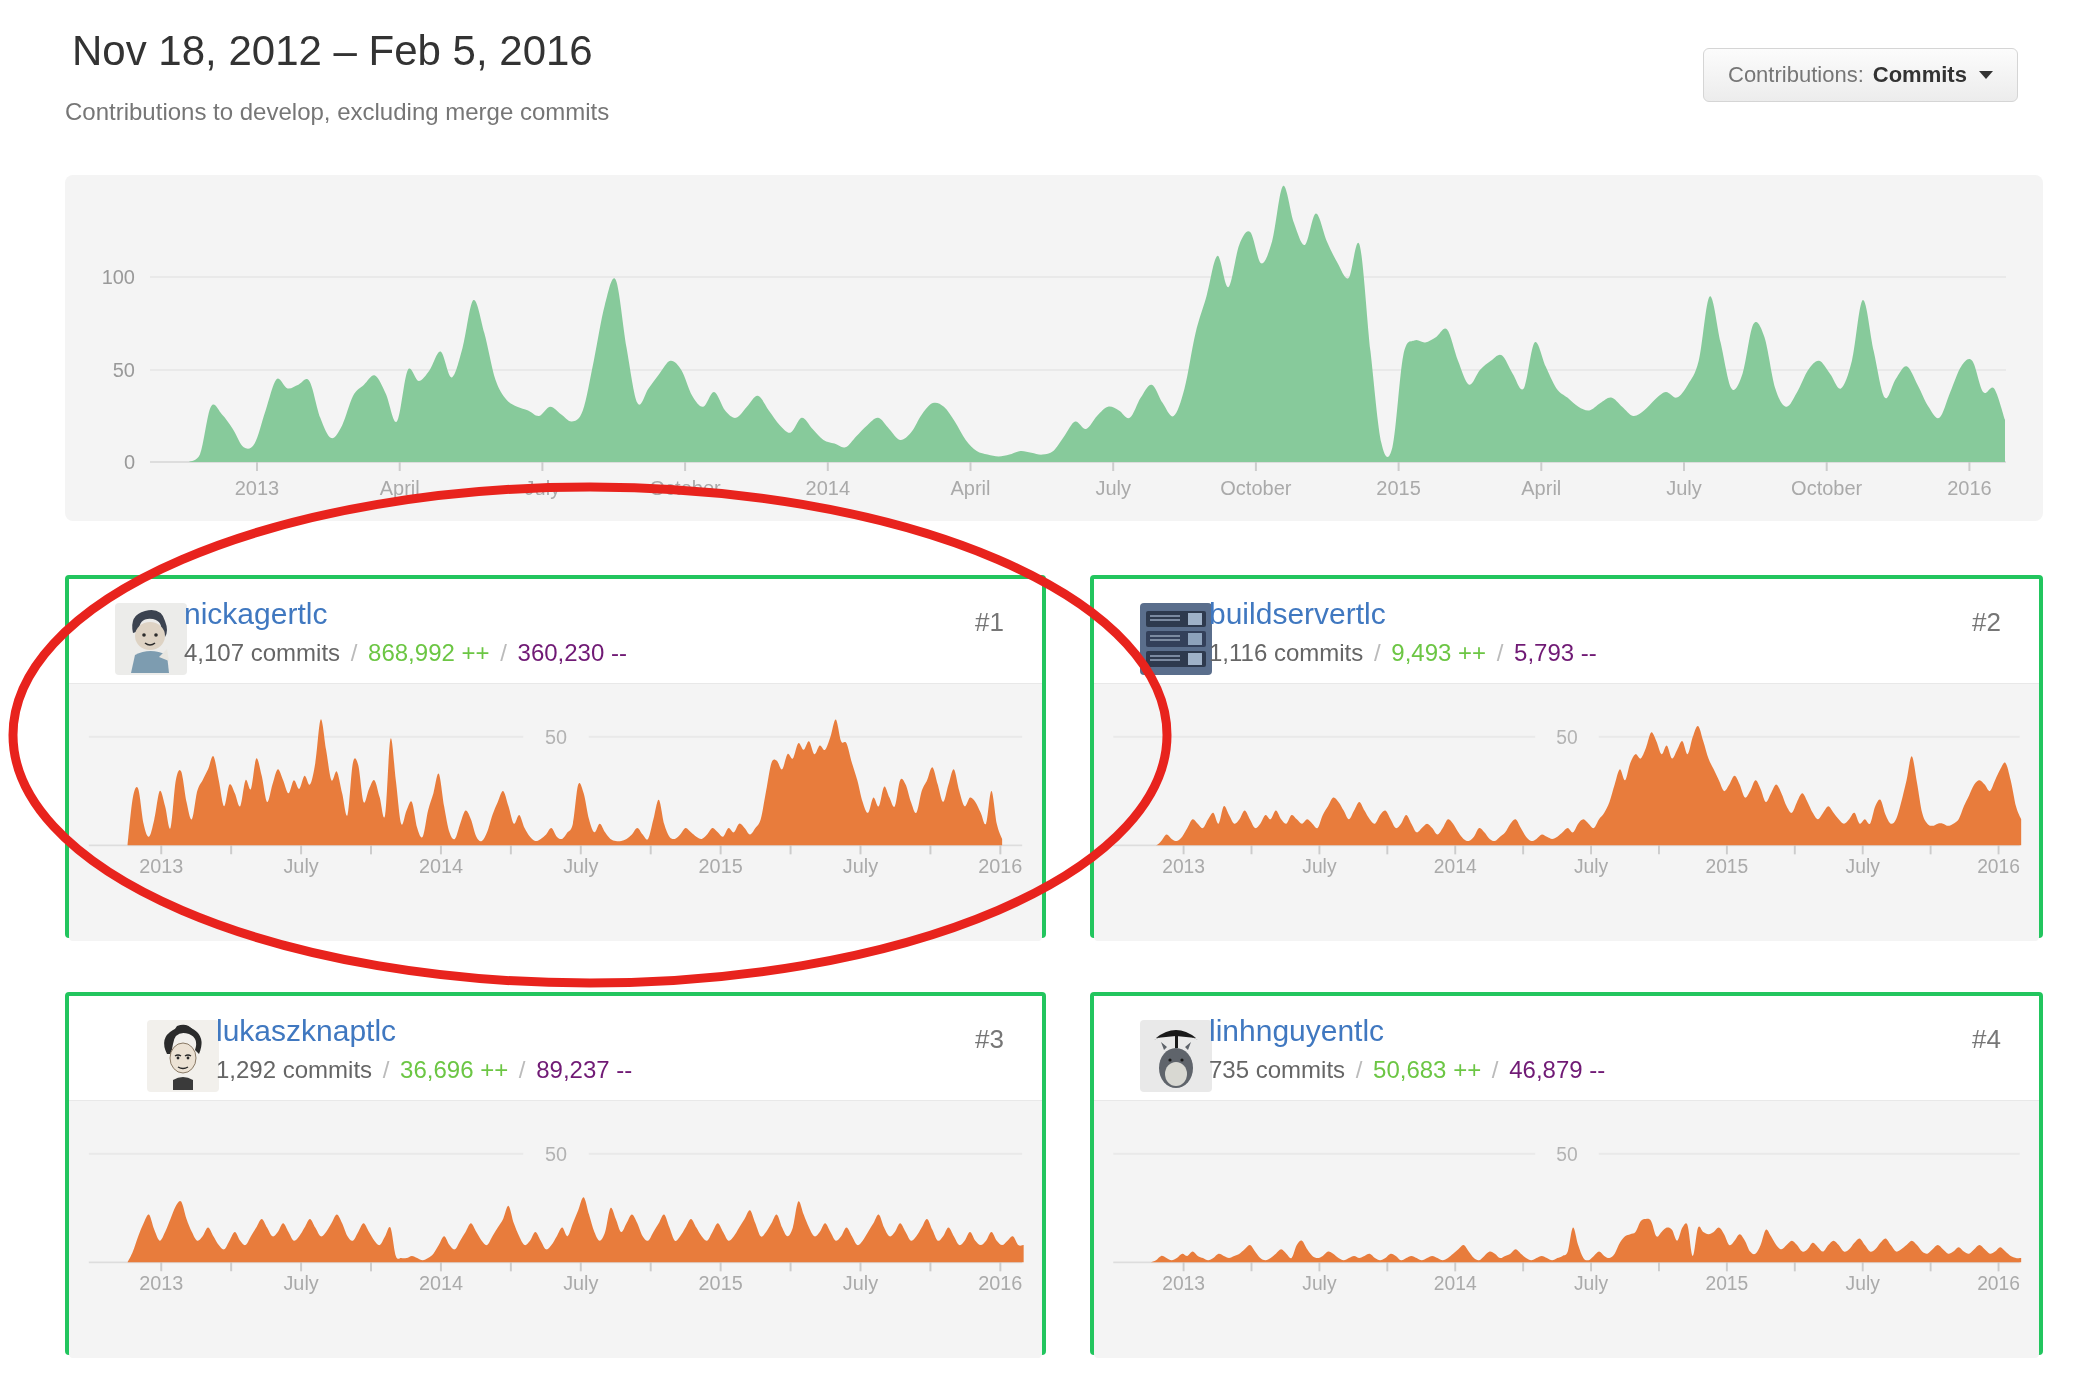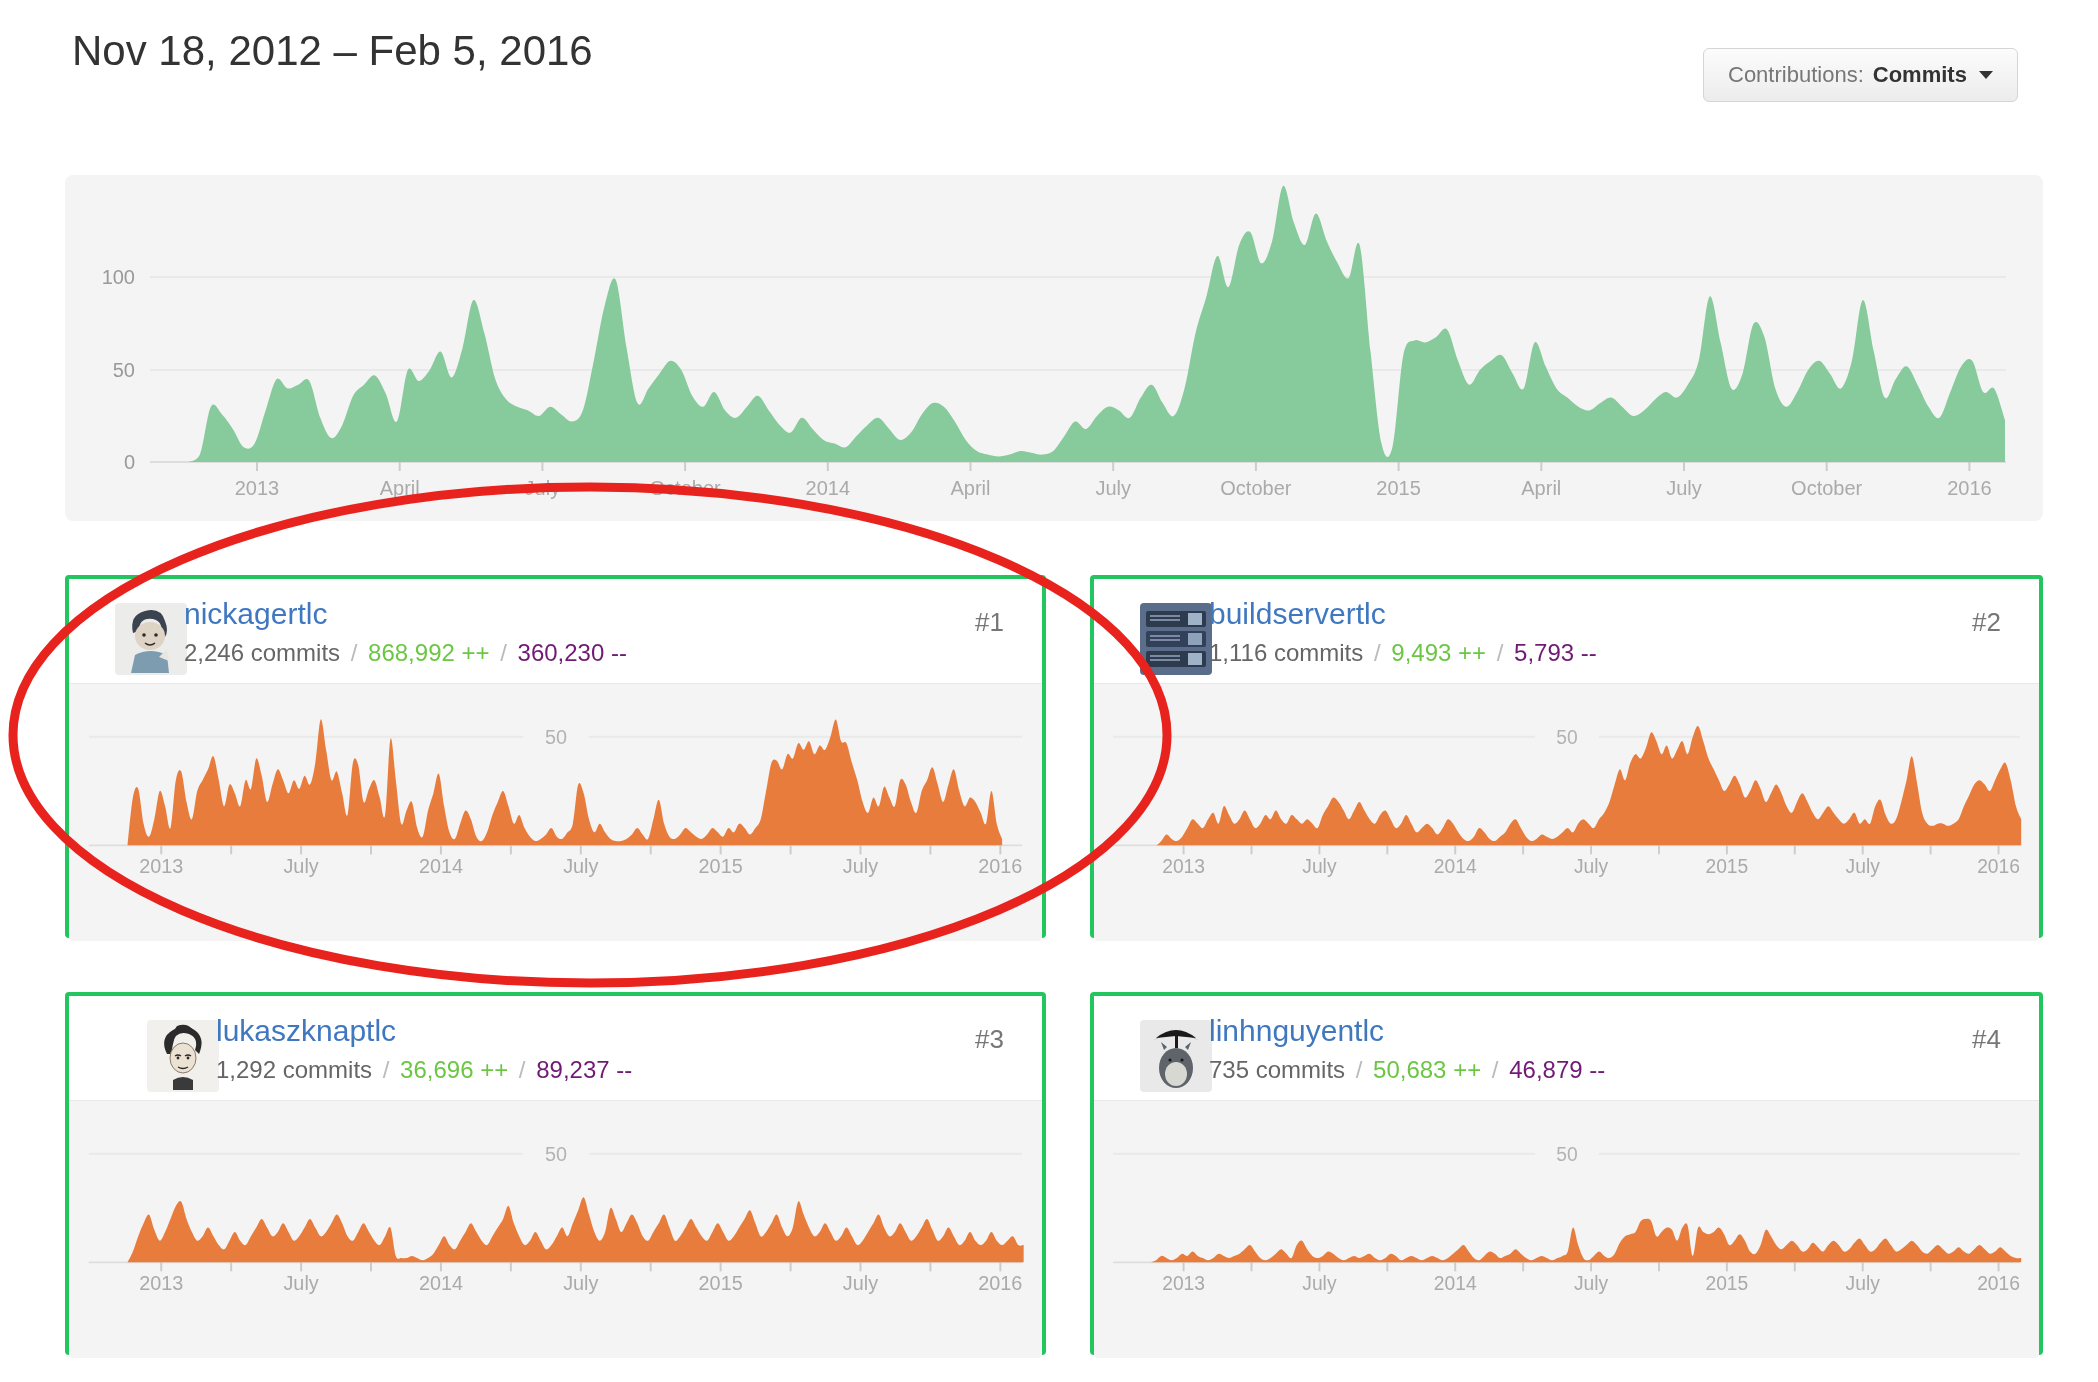--- a/index.html
+++ b/index.html
@@ -32,20 +32,21 @@
       border-top:1px solid #e8e8e8;border-radius:0 0 4px 4px;overflow:hidden;}
   .red-ellipse-svg{position:absolute;left:0;top:0;width:2098px;height:1382px;
       pointer-events:none;z-index:20;}
 </style>
 </head>
 <body>
 
 <div class="stage">
 
   <h2 class="page-title">Nov 18, 2012 – Feb 5, 2016</h2>
+  <p class="page-subtitle">Contributions to develop, excluding merge commits</p>
 
   <button class="contrib-btn">
     <span>Contributions:</span>
     <strong>Commits</strong>
     <span class="caret"></span>
   </button>
 
   <div class="main-panel">
     <div class="chart-host" id="chart-main">
         <svg viewBox="0 0 1978 346" preserveAspectRatio="none" font-family="Liberation Sans, DejaVu Sans, sans-serif">
@@ -95,21 +96,21 @@
           <ellipse cx="35" cy="33" rx="15" ry="14" fill="#ded3c4"></ellipse>
           <circle cx="29" cy="32" r="1.8" fill="#2c2c2c"></circle>
             <circle cx="41" cy="32" r="1.8" fill="#2c2c2c"></circle>
           <path d="M30 40 Q35 44 40 40" stroke="#2c2c2c" stroke-width="1.6" fill="none"></path>
           <path d="M20 52 Q35 44 52 52 L54 70 L16 70 Z" fill="#7d9cb0"></path>
           <path d="M44 54 l8 -8 l2 12 Z" fill="#e8e6e0"></path>
         </svg>
       </span>
       <a class="uname" href="#">nickagertlc</a>
       <div class="stats">
-        <span class="commits">2,246 commits</span>
+        <span class="commits">4,107 commits</span>
         <span class="sep">/</span>
         <span class="adds">868,992 ++</span>
         <span class="sep">/</span>
         <span class="dels">360,230 --</span>
       </div>
       <span class="rank">#1</span>
     </div>
     <div class="card-chart">
       <div class="chart-host" id="chart-c0">
           <svg viewBox="0 0 981 258" preserveAspectRatio="none" font-family="Liberation Sans, DejaVu Sans, sans-serif">

